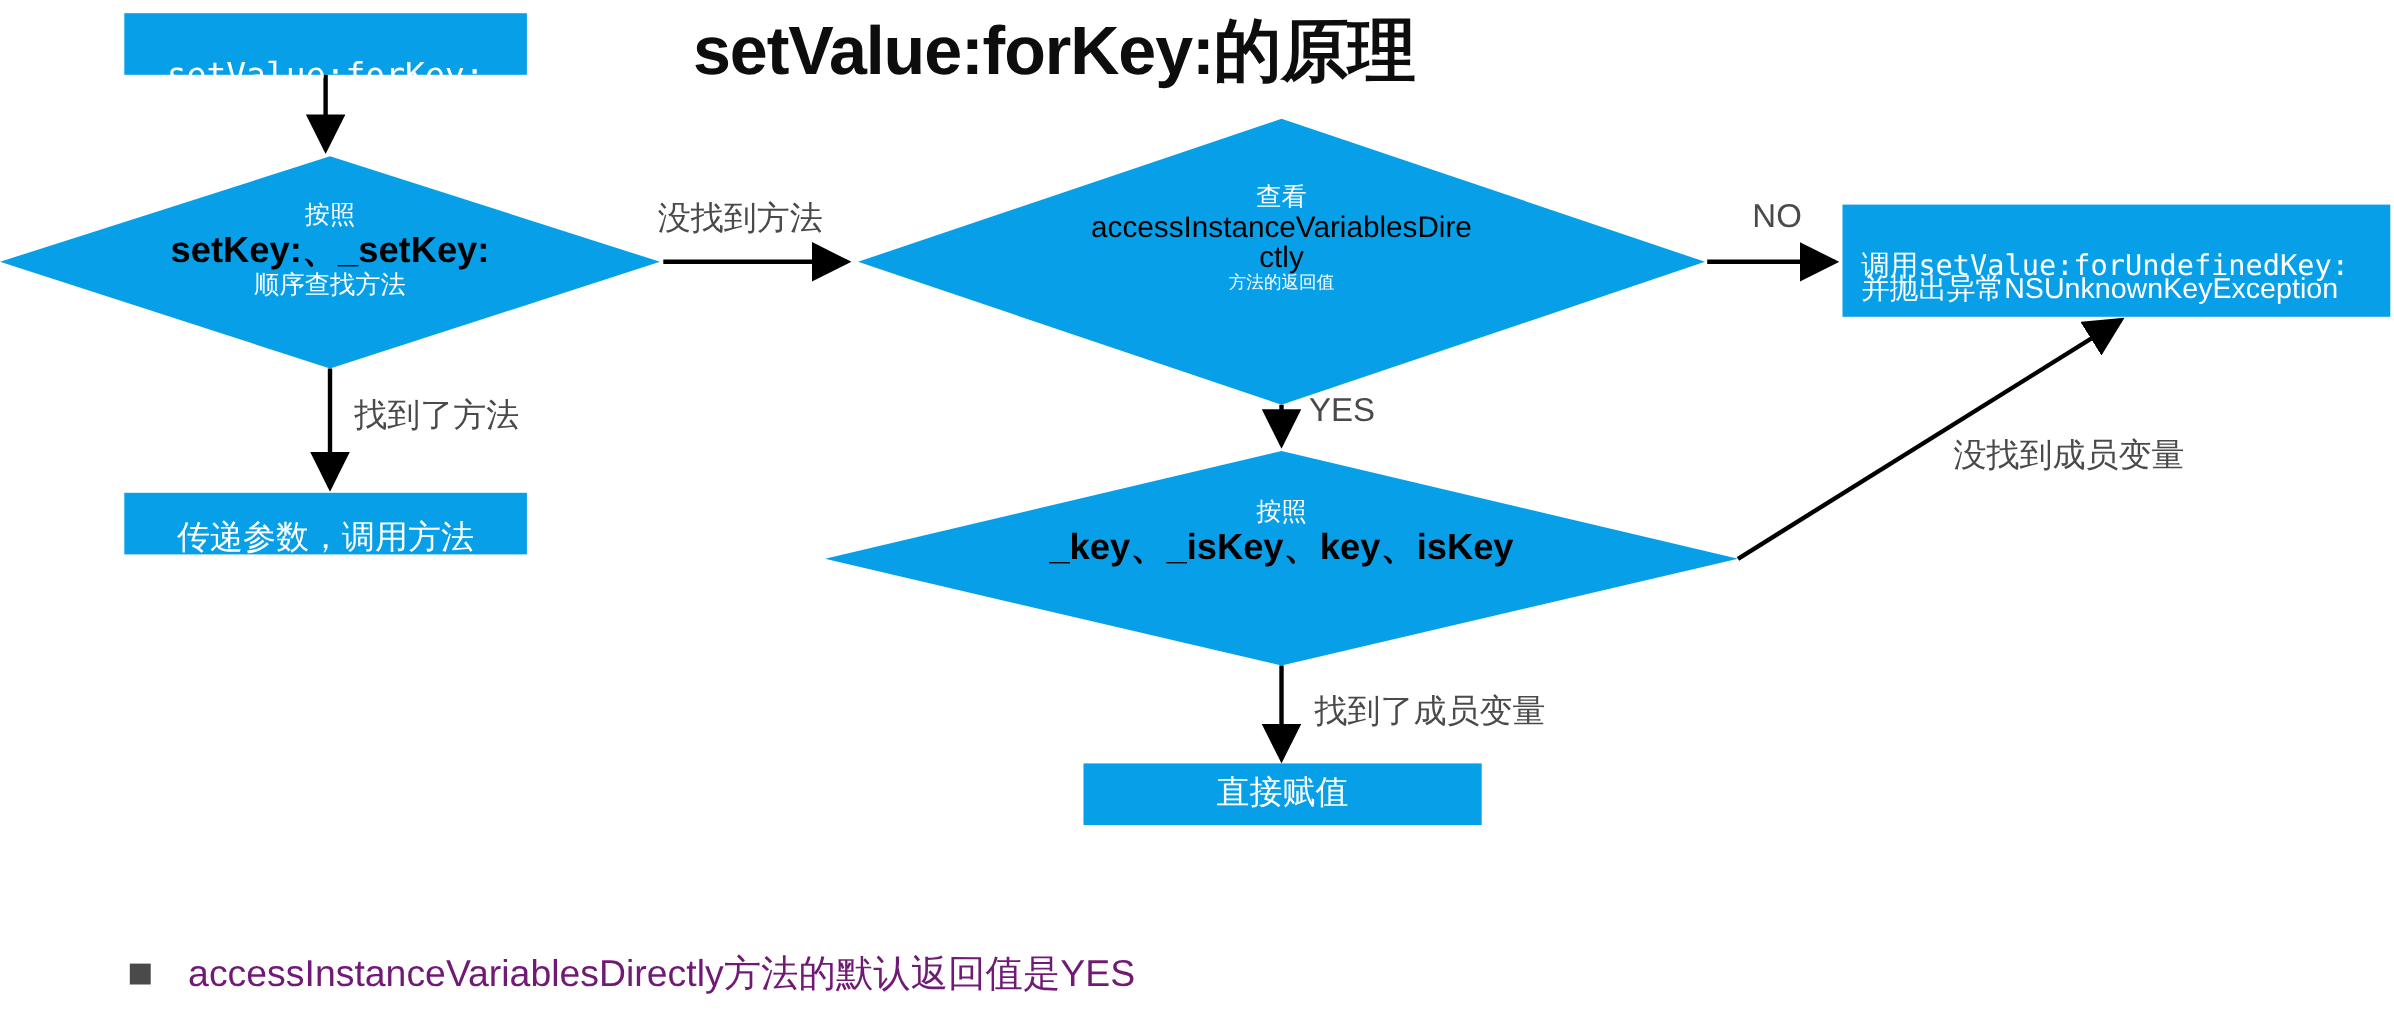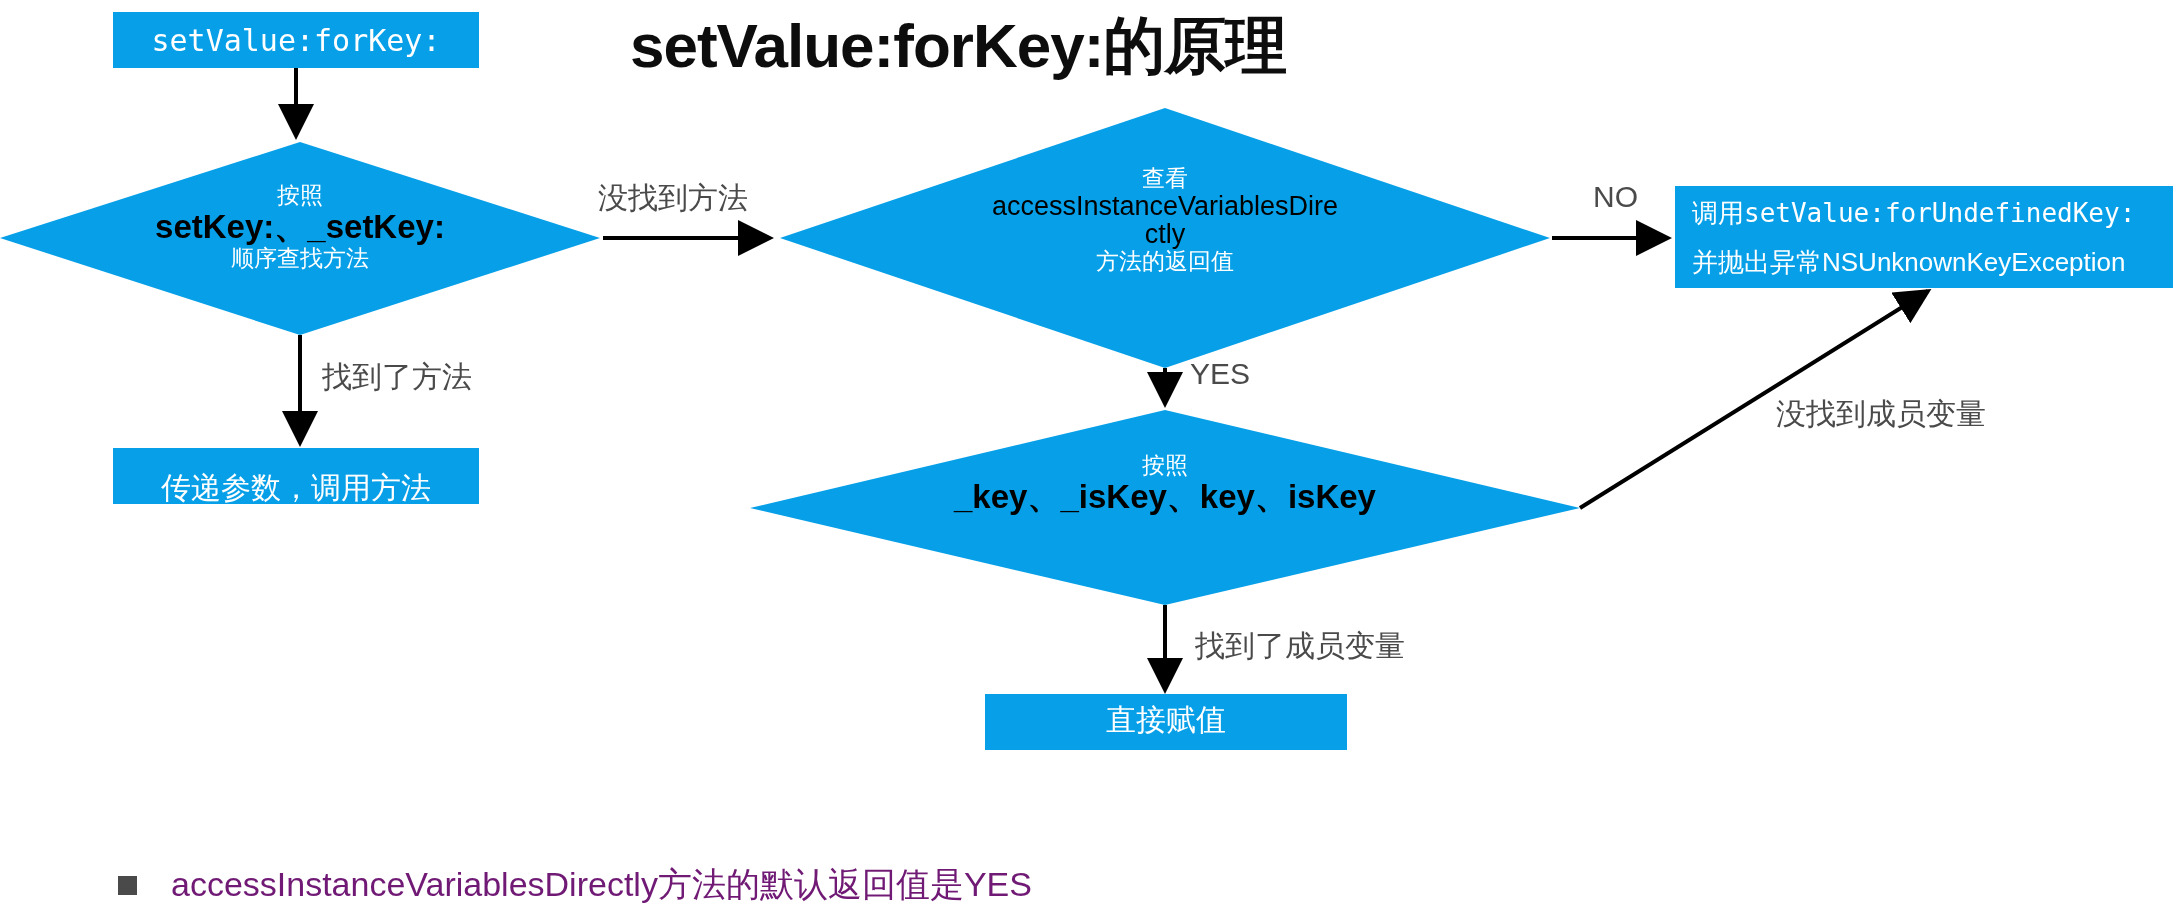--- a/index.html
+++ b/index.html
@@ -26,41 +26,41 @@
   }
 
   .proc-text {
     position:absolute;
     display:flex; flex-direction:column;
     align-items:center; justify-content:center;
     text-align:center;
     color:#ffffff;
   }
 
-  .mono { font-family:"DejaVu Sans Mono", monospace; }
+  .mono { font-family:"DejaVu Sans Mono", monospace;margin-top:28px; }
 
   
   #t-setvalue { font-size:30px; letter-spacing:0px; }
 
   
   .dia-text {
     position:absolute;
     text-align:center;
     line-height:1.12;
   }
   .dia-cn { color:#ffffff; }
   .dia-code { color:#000000; font-weight:700; }
 
   .d1-line1 { font-size:23px; }
   .d1-line2 { font-size:33px; }
   .d1-line3 { font-size:23px; }
 
   .d2-line1 { font-size:23px; }
   .d2-line2 { font-size:27px; font-weight:400; line-height:1.06; }
-  .d2-line3 { font-size:23px; }
+  .d2-line3 { font-size:16px; }
 
   .d3-line1 { font-size:23px; }
   .d3-line2 { font-size:33px; }
   .d3-line3 { font-size:23px; }
 
   
   .edge-label {
     position:absolute;
     color:#4a4a4a;
     font-size:30px;

